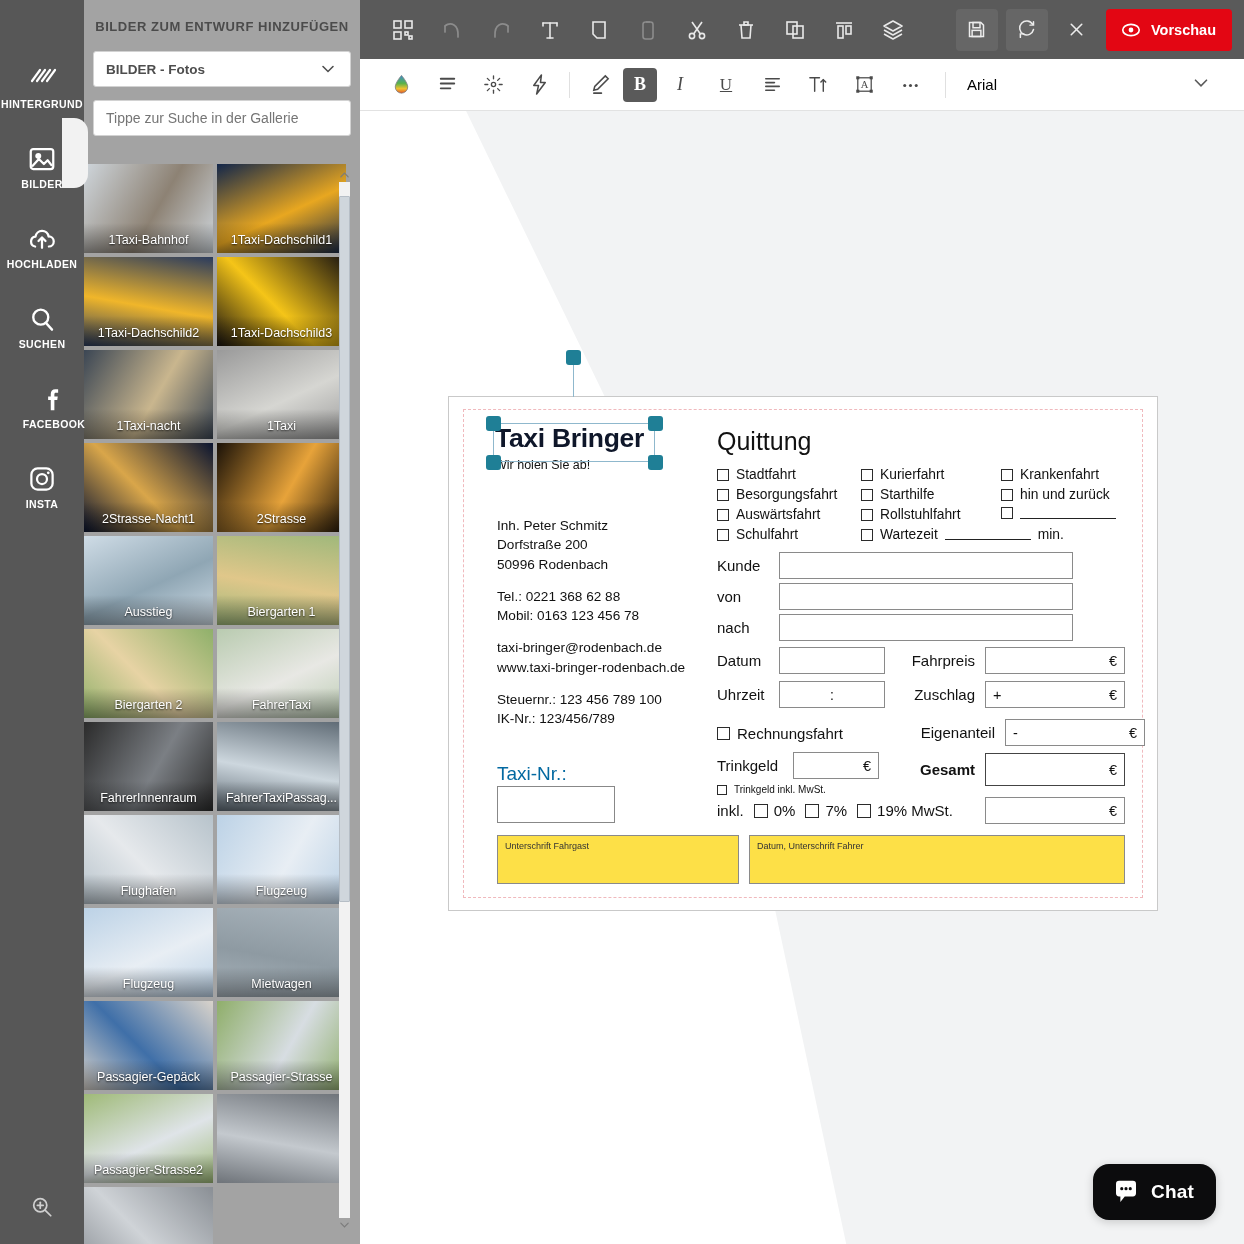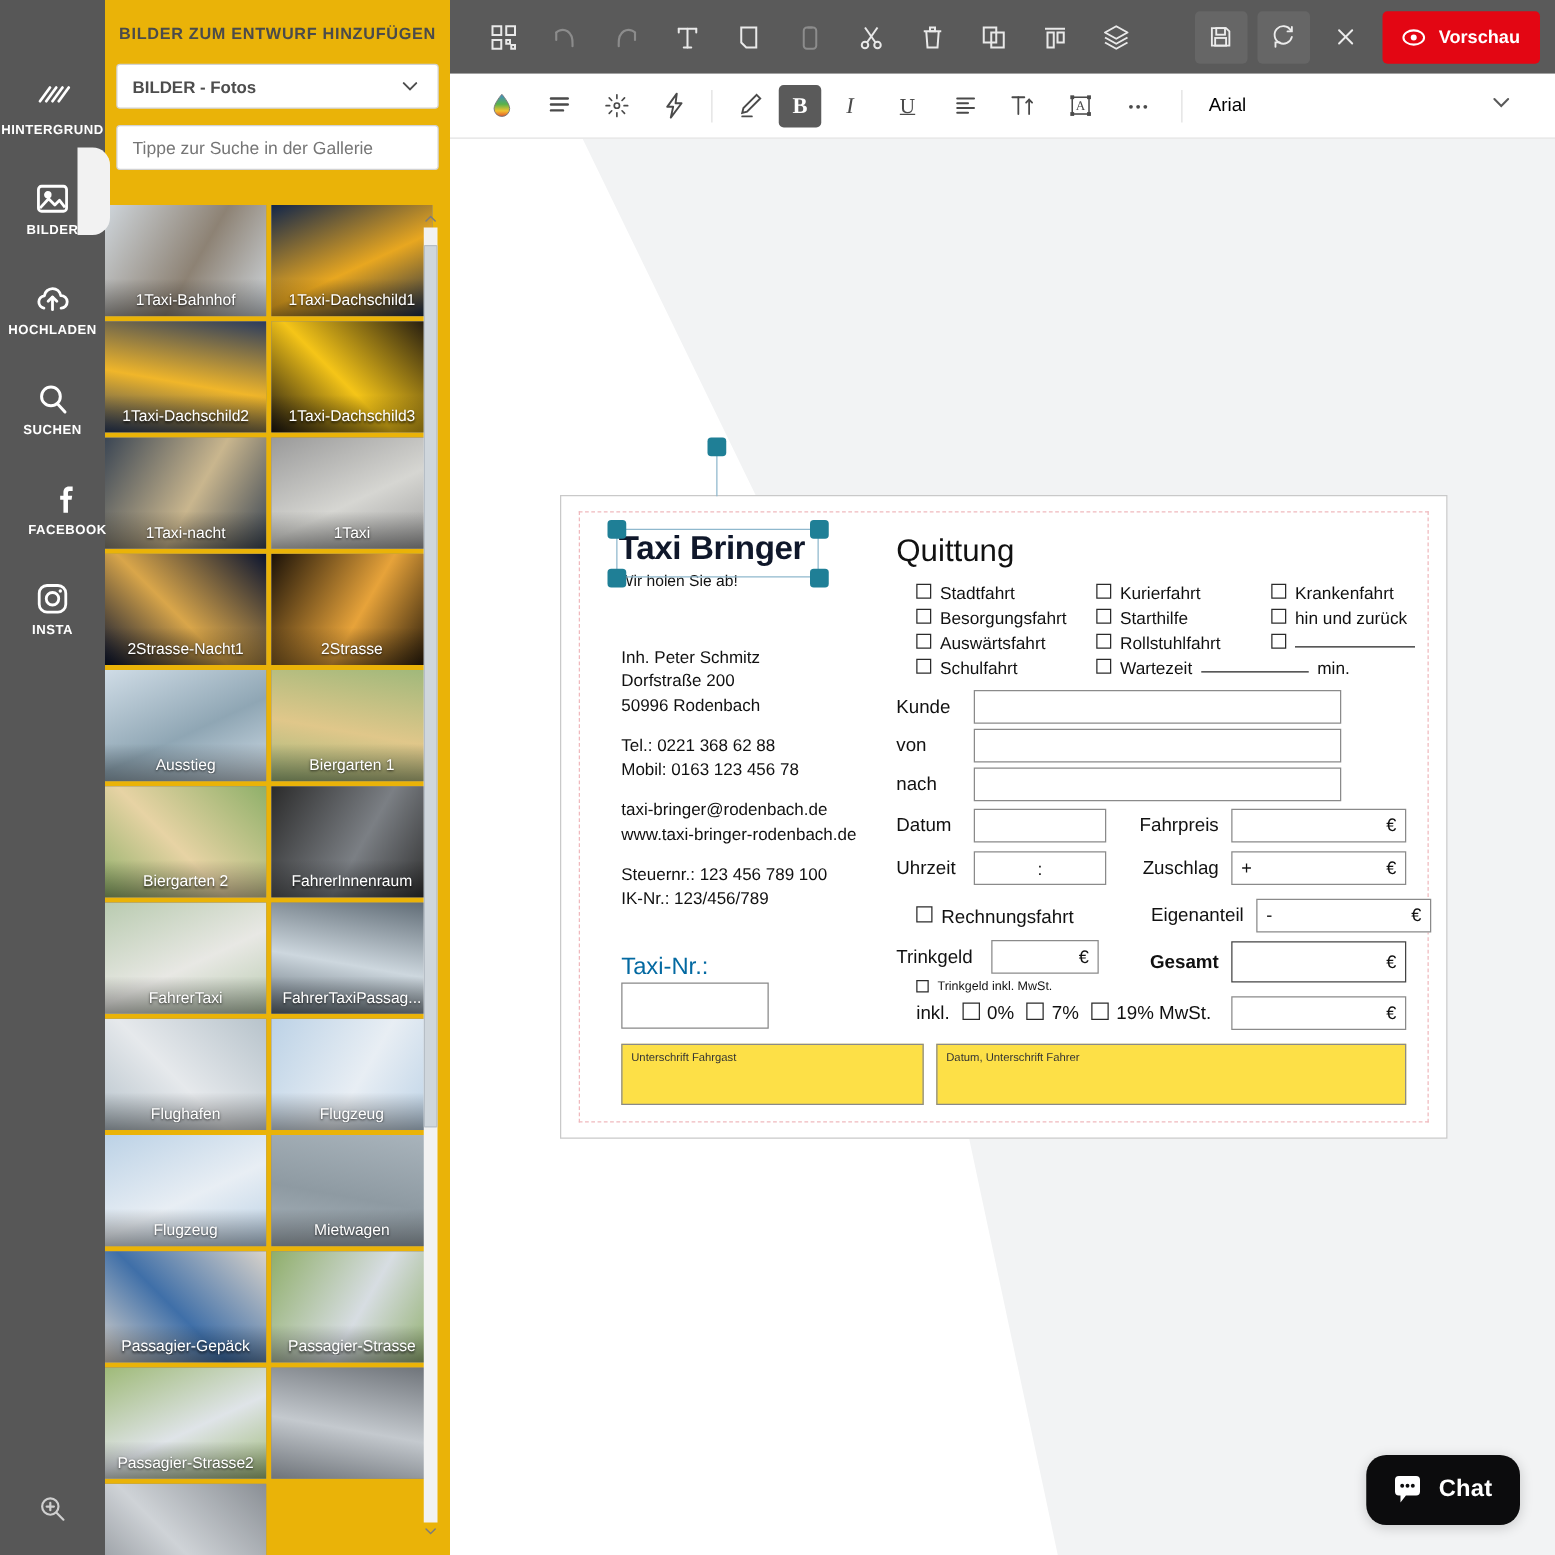--- a/index.html
+++ b/index.html
@@ -32,21 +32,21 @@
     background: #f2f2f2; border-radius: 0 14px 14px 0; z-index: 2;
   }
   #zoom-btn {
     position: absolute; left: 0; bottom: 0; width: 84px; height: 74px;
     display: flex; align-items: center; justify-content: center; cursor: pointer;
   }
 
   
   #img-panel {
     position: absolute; left: 84px; top: 0; width: 276px; height: 1244px;
-    background: #eab308; z-index: 30; overflow: hidden;
+    background: #a3a3a3; z-index: 30; overflow: hidden;
   }
   #panel-title {
     margin-top: 19px; text-align: center; font-size: 13px; font-weight: bold;
     color: #4b4b4b; letter-spacing: .55px;
   }
   .panel-ctl {
     margin: 0 auto; width: 258px; height: 36px; background: #fff;
     border: 1px solid #d2d2d2; border-radius: 3px;
     display: flex; align-items: center; padding: 0 12px;
   }
@@ -188,21 +188,21 @@
   #taxinr-lab { position: absolute; left: 48px; top: 366px; font-size: 19px; color: #0369a1; }
   #taxinr-box {
     position: absolute; left: 48px; top: 389px; width: 118px; height: 37px;
     border: 1px solid #888;
   }
 
   
   #quittung { position: absolute; left: 268px; top: 30px; font-size: 25px; color: #111; }
 
   
-  .cbrow { position: absolute; display: flex; gap: 7px; font-size: 13.8px; color: #111; margin-left: 16px; }
+  .cbrow { position: absolute; display: flex; align-items: center; gap: 7px; font-size: 13.8px; color: #111; }
   .cb { width: 12px; height: 12px; border: 1.3px solid #2b2b2b; background: #fff; flex: none; }
   .cb-sm { width: 10px; height: 10px; border: 1.2px solid #2b2b2b; background:#fff; flex:none; }
   .uline { display: inline-block; border-bottom: 1.4px solid #222; width: 86px; height: 11px; }
   .uline-w { width: 96px; }
 
   
   .frow { position: absolute; display: flex; align-items: center; }
   .flab { font-size: 15px; color: #111; }
   .fbox { border: 1px solid #8a8a8a; background: #fff; position: relative; }
   .fbox.thick { border: 1.6px solid #444; }
@@ -684,28 +684,28 @@
             <div class="ph" style="background: linear-gradient(190deg, rgb(159, 184, 123) 0%, rgb(224, 199, 138) 55%, rgb(159, 184, 123) 100%);"></div>
             <div style="position: absolute; left: 0px; right: 0px; bottom: 0px; height: 34%; background: linear-gradient(rgba(0, 0, 0, 0) 0%, rgba(0, 0, 0, 0.42) 100%);"></div>
             <div class="cap">Biergarten 1</div>
           </div>
           <div class="thumb">
             <div class="ph" style="background: linear-gradient(225deg, rgb(143, 176, 106) 0%, rgb(231, 211, 164) 55%, rgb(143, 176, 106) 100%);"></div>
             <div style="position: absolute; left: 0px; right: 0px; bottom: 0px; height: 34%; background: linear-gradient(rgba(0, 0, 0, 0) 0%, rgba(0, 0, 0, 0.42) 100%);"></div>
             <div class="cap">Biergarten 2</div>
           </div>
           <div class="thumb">
+            <div class="ph" style="background: linear-gradient(155deg, rgb(185, 203, 176) 0%, rgb(232, 232, 228) 55%, rgb(185, 203, 176) 100%);"></div>
+            <div style="position: absolute; left: 0px; right: 0px; bottom: 0px; height: 34%; background: linear-gradient(rgba(0, 0, 0, 0) 0%, rgba(0, 0, 0, 0.42) 100%);"></div>
+            <div class="cap">FahrerTaxi</div>
+          </div>
+          <div class="thumb">
             <div class="ph" style="background: linear-gradient(120deg, rgb(43, 43, 43) 0%, rgb(123, 127, 132) 55%, rgb(43, 43, 43) 100%);"></div>
             <div style="position: absolute; left: 0px; right: 0px; bottom: 0px; height: 34%; background: linear-gradient(rgba(0, 0, 0, 0) 0%, rgba(0, 0, 0, 0.42) 100%);"></div>
             <div class="cap">FahrerInnenraum</div>
-          </div>
-          <div class="thumb">
-            <div class="ph" style="background: linear-gradient(155deg, rgb(185, 203, 176) 0%, rgb(232, 232, 228) 55%, rgb(185, 203, 176) 100%);"></div>
-            <div style="position: absolute; left: 0px; right: 0px; bottom: 0px; height: 34%; background: linear-gradient(rgba(0, 0, 0, 0) 0%, rgba(0, 0, 0, 0.42) 100%);"></div>
-            <div class="cap">FahrerTaxi</div>
           </div>
           <div class="thumb">
             <div class="ph" style="background: linear-gradient(190deg, rgb(94, 106, 116) 0%, rgb(205, 215, 222) 55%, rgb(94, 106, 116) 100%);"></div>
             <div style="position: absolute; left: 0px; right: 0px; bottom: 0px; height: 34%; background: linear-gradient(rgba(0, 0, 0, 0) 0%, rgba(0, 0, 0, 0.42) 100%);"></div>
             <div class="cap">FahrerTaxiPassag...</div>
           </div>
           <div class="thumb">
             <div class="ph" style="background: linear-gradient(225deg, rgb(183, 195, 203) 0%, rgb(230, 233, 236) 55%, rgb(183, 195, 203) 100%);"></div>
             <div style="position: absolute; left: 0px; right: 0px; bottom: 0px; height: 34%; background: linear-gradient(rgba(0, 0, 0, 0) 0%, rgba(0, 0, 0, 0.42) 100%);"></div>
             <div class="cap">Flughafen</div>

